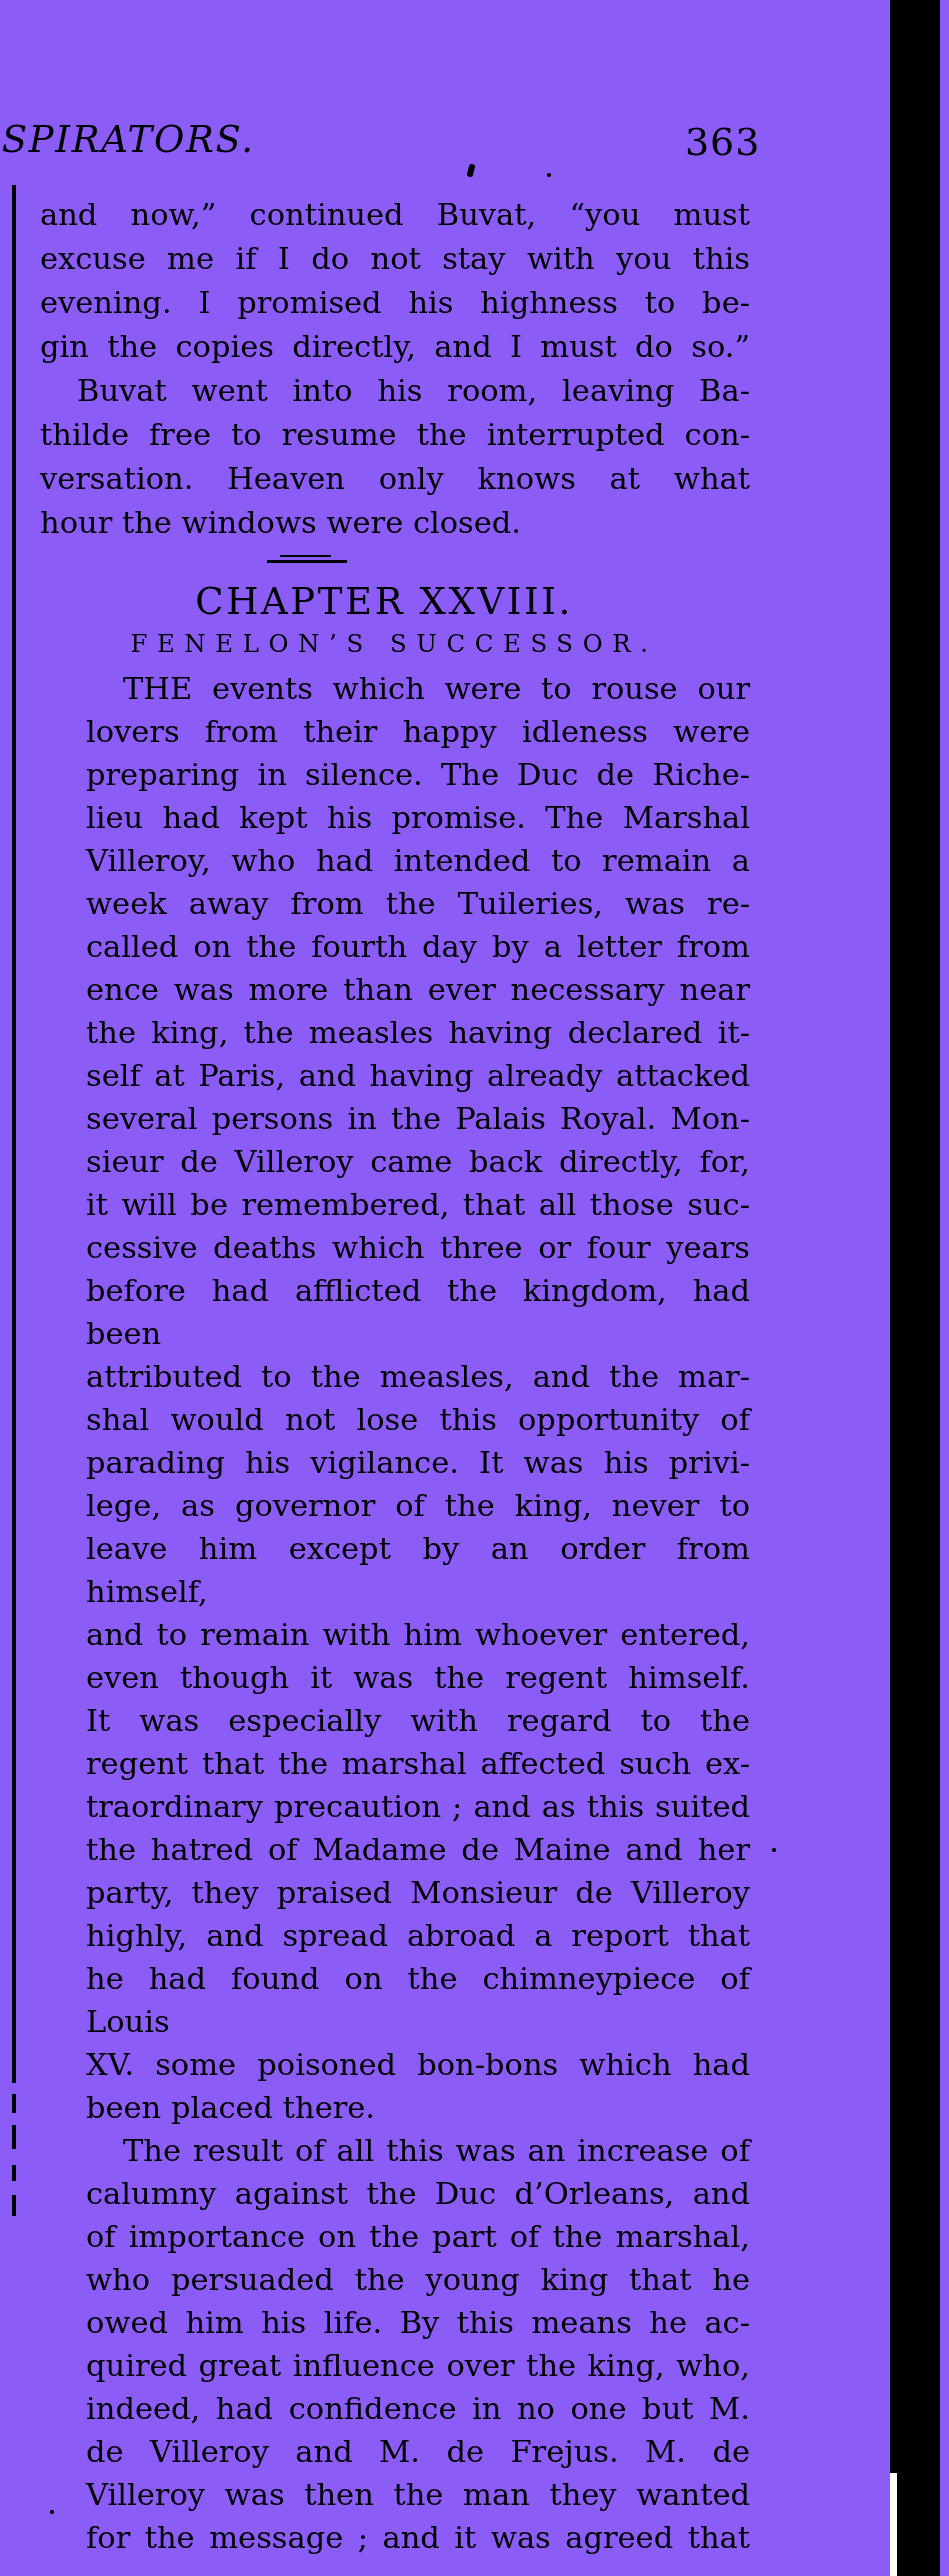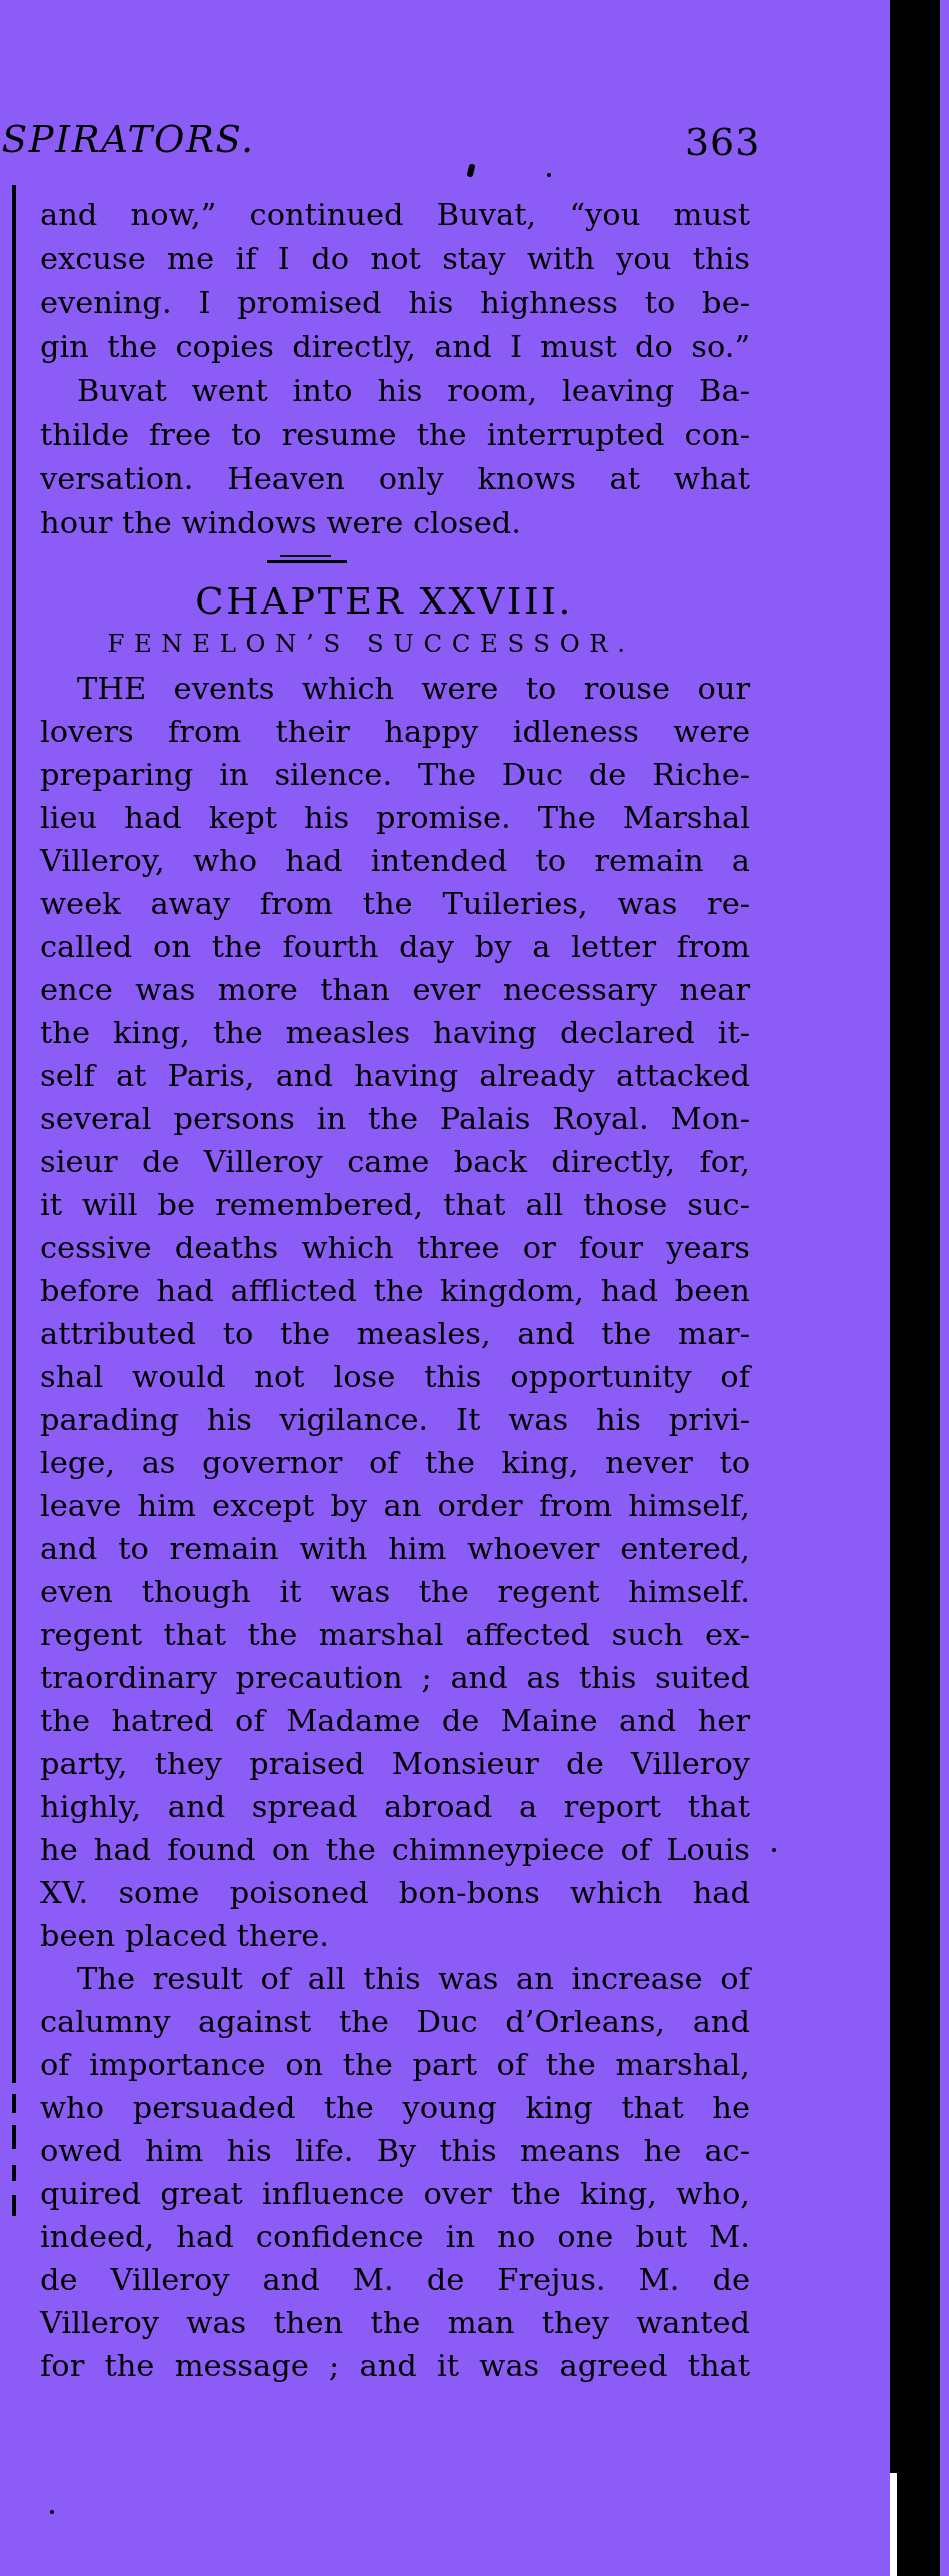--- a/index.html
+++ b/index.html
@@ -42,35 +42,35 @@
   .art-dot2{left:50px;top:2510px;width:4.4px;height:4.4px;}
   .art-dot3{left:772px;top:1848px;width:4.4px;height:3.5px;}
   
   .divider-thin{position:absolute;left:280px;top:555px;width:51px;height:1.7px;background:#000;}
   .divider-thick{position:absolute;left:267px;top:560px;width:80px;height:2.6px;background:#000;}
   
   .col{position:absolute;left:40px;width:710px;}
   #section1{top:193px;}
   #section2{top:667px;}
   #section1 .line{line-height:44px;}
-  #section2 .line{line-height:43px;}
+  #section2 .line{line-height:43px;margin-left:46px;}
   .line{
     font-size:30.5px;
     text-align:justify;
     text-align-last:justify;
     white-space:normal;
   }
   .line.indent{text-indent:37px;}
   .line.ragged{text-align-last:left;}
   .chapter-title{
     position:absolute;left:29px;width:710px;top:580px;
     font-size:37px;letter-spacing:2.6px;text-align:center;
   }
   .chapter-subtitle{
-    position:absolute;left:16px;width:710px;top:629px;
+    position:absolute;left:39px;width:710px;top:629px;
     font-size:24.4px;letter-spacing:9.6px;text-align:center;
   }
 </style>
 </head>
 <body>
 
 <div class="page">
 
   <div class="scan-bar"></div>
   <div class="scan-bar-notch"></div>
@@ -122,20 +122,21 @@
       <div class="line">it will be remembered, that all those suc-</div>
       <div class="line">cessive deaths which three or four years</div>
       <div class="line">before had afflicted the kingdom, had been</div>
       <div class="line">attributed to the measles, and the mar-</div>
       <div class="line">shal would not lose this opportunity of</div>
       <div class="line">parading his vigilance.  It was his privi-</div>
       <div class="line">lege, as governor of the king, never to</div>
       <div class="line">leave him except by an order from himself,</div>
       <div class="line">and to remain with him whoever entered,</div>
       <div class="line">even though it was the regent himself.</div>
+      <div class="line">It was especially with regard to the</div>
       <div class="line">regent that the marshal affected such ex-</div>
       <div class="line">traordinary precaution ; and as this suited</div>
       <div class="line">the hatred of Madame de Maine and her</div>
       <div class="line">party, they praised Monsieur de Villeroy</div>
       <div class="line">highly, and spread abroad a report that</div>
       <div class="line">he had found on the chimneypiece of Louis</div>
       <div class="line">XV. some poisoned bon-bons which had</div>
       <div class="line ragged">been placed there.</div>
       <div class="line indent">The result of all this was an increase of</div>
       <div class="line">calumny against the Duc d’Orleans, and</div>

